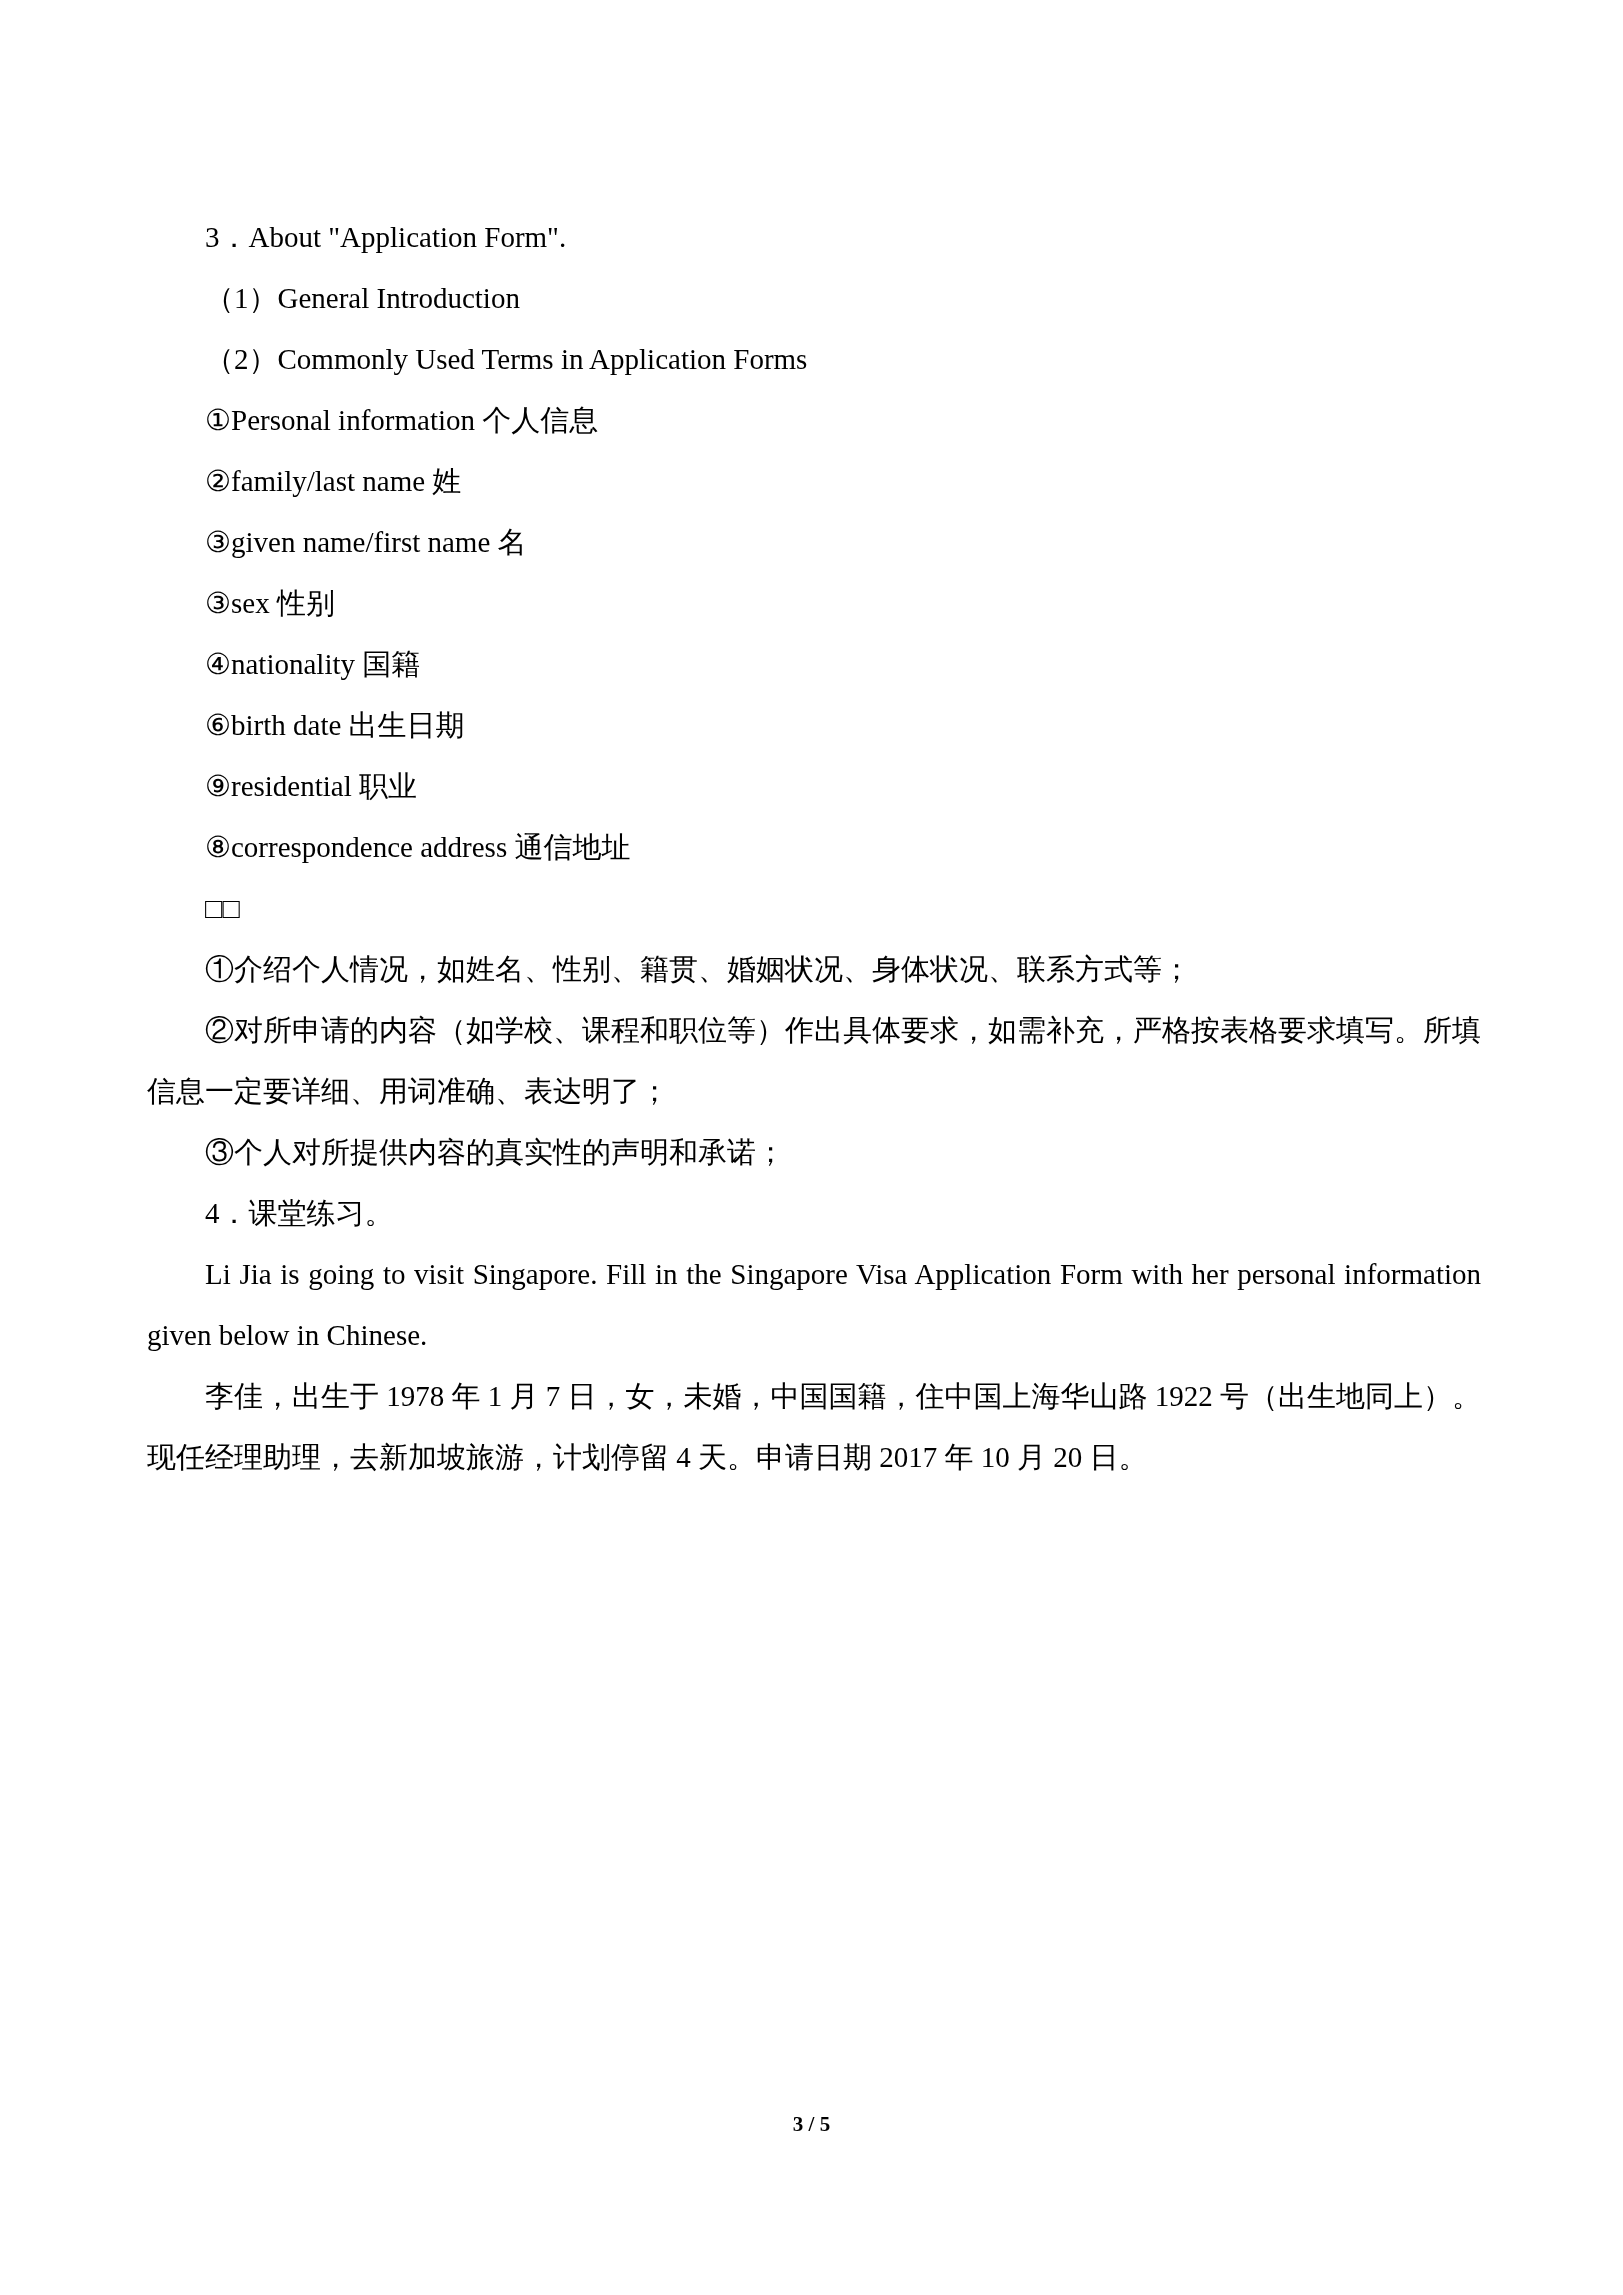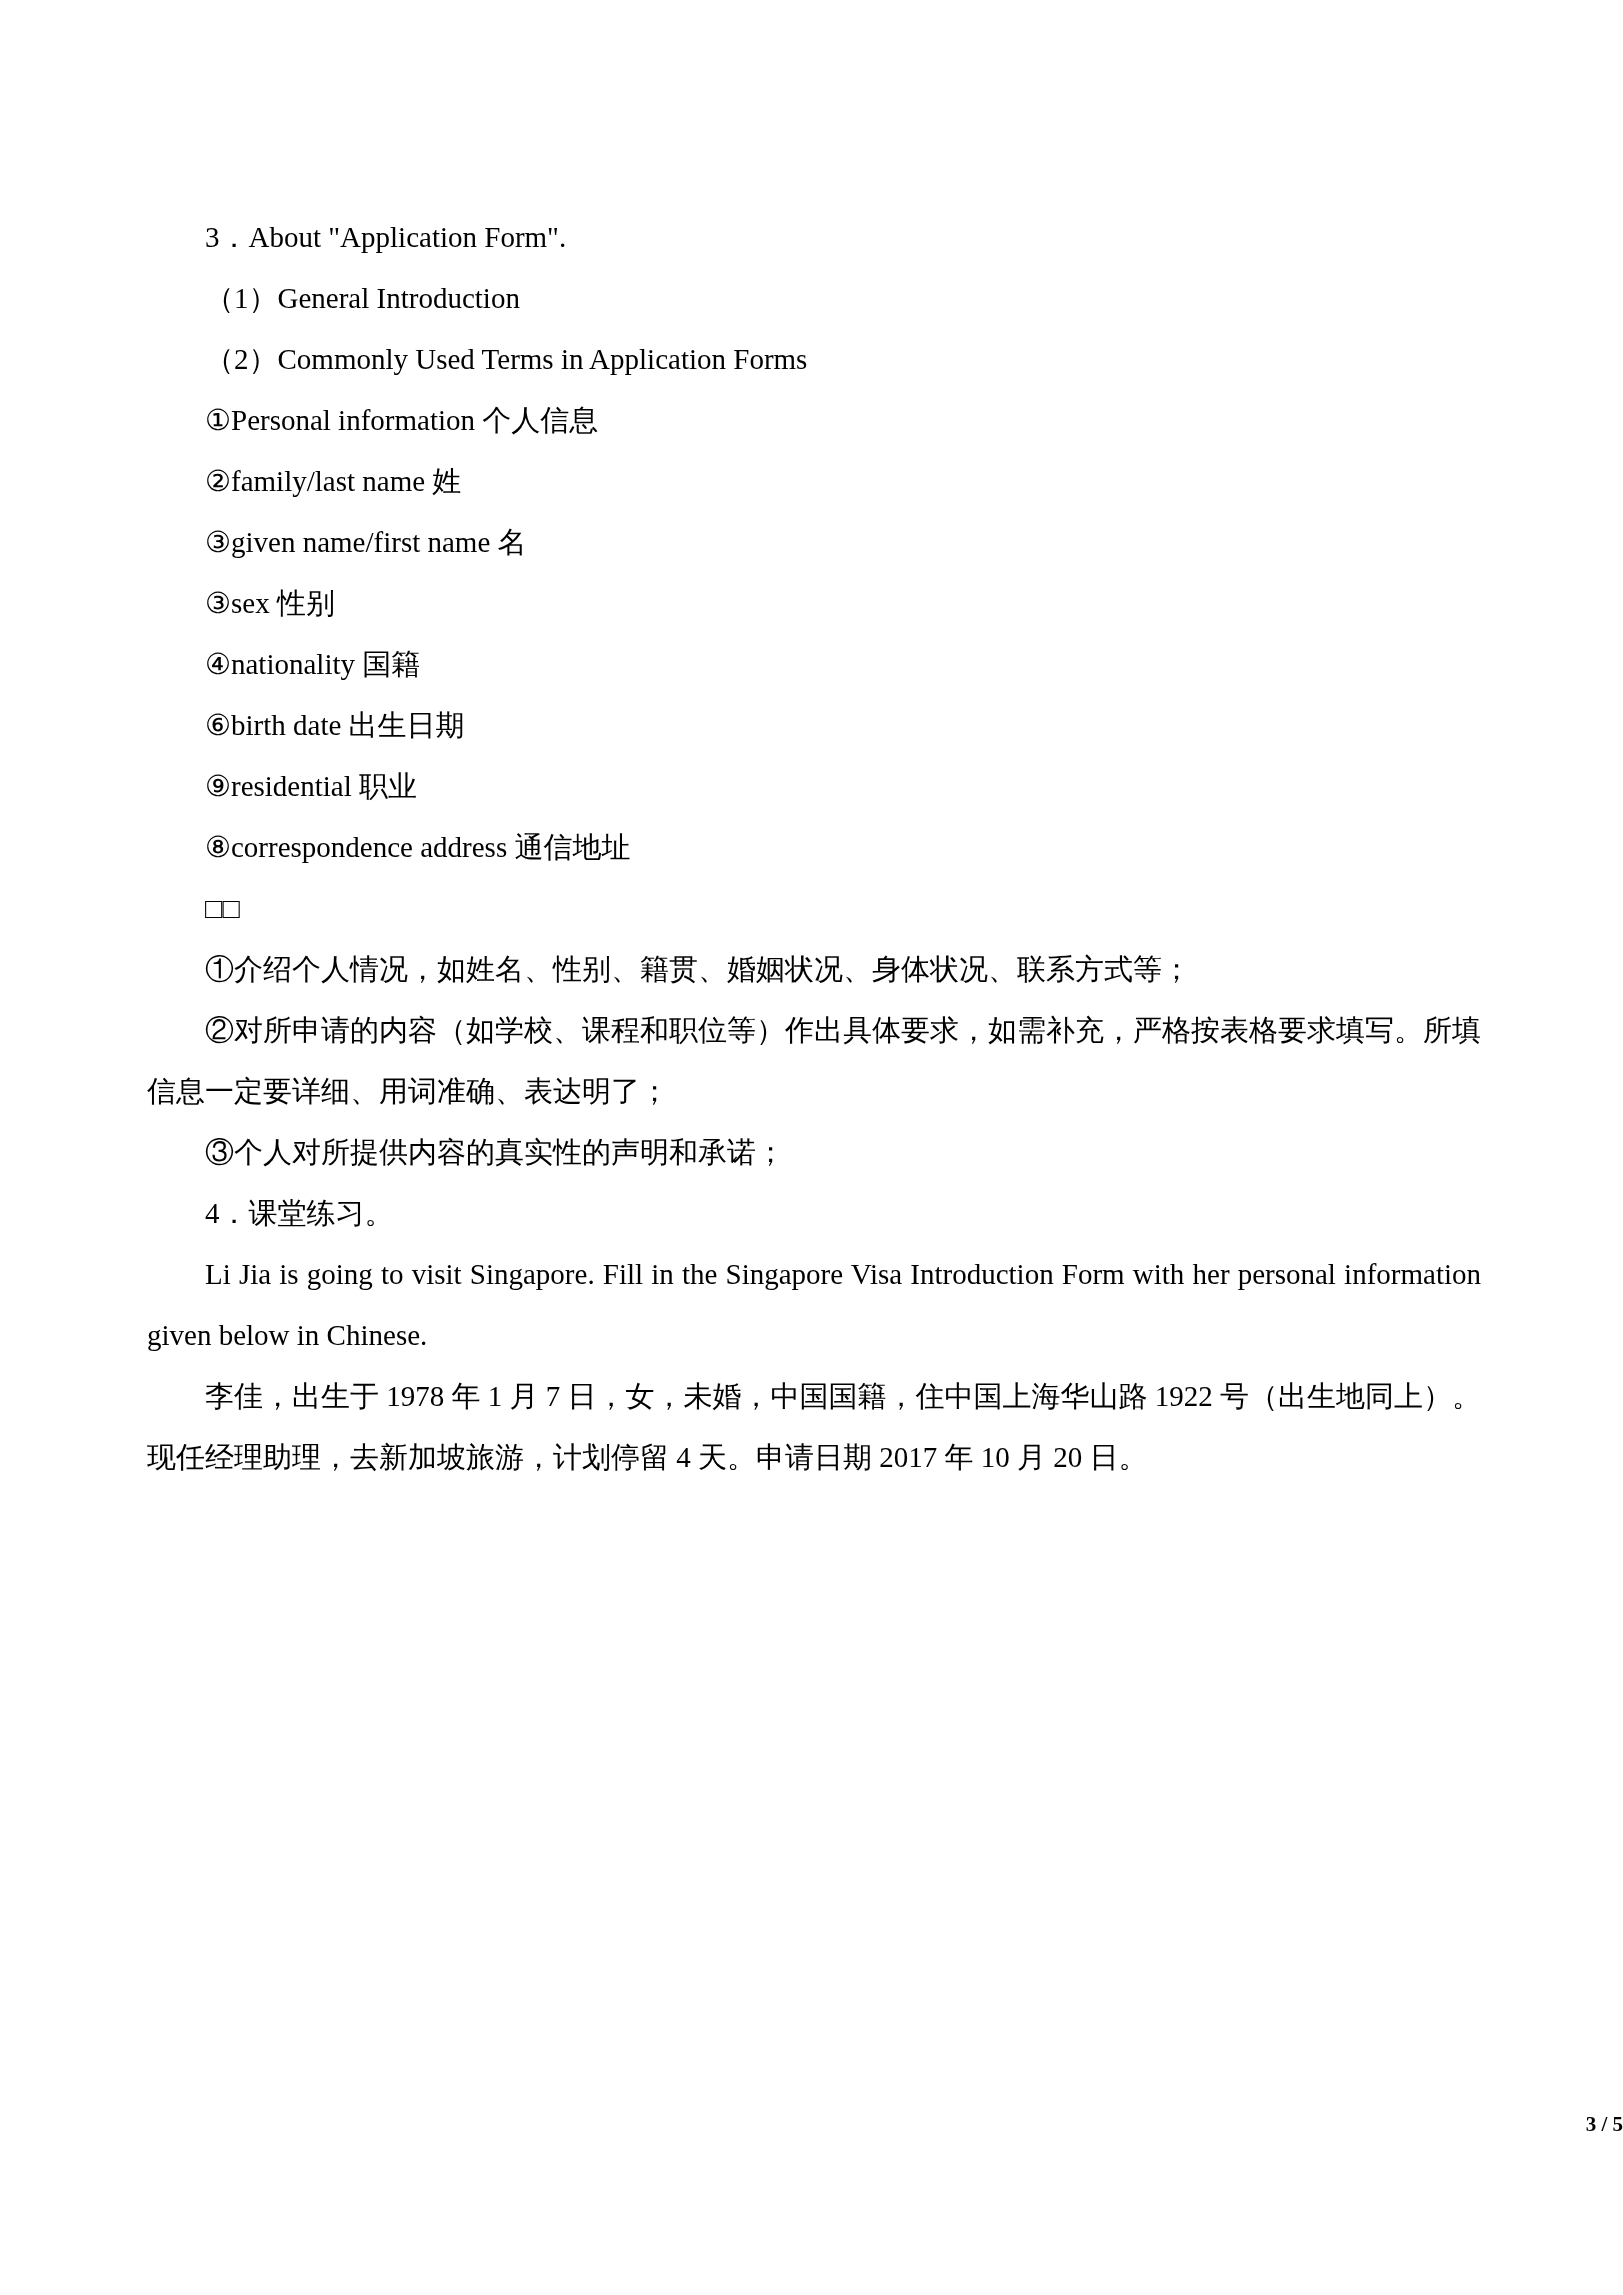--- a/index.html
+++ b/index.html
@@ -25,21 +25,21 @@
     text-align: justify;
   }
   .para {
     text-indent: 2em;
   }
   .footer {
     position: absolute;
     left: 0;
     right: 0;
     top: 2112px;
-    text-align: right;
+    text-align: center;
     font-size: 21px;
     font-weight: bold;
     font-family: "Liberation Serif", "DejaVu Serif", serif;
     color: #000000;
   }
 </style>
 </head>
 <body>
 
 <div class="page">
@@ -54,20 +54,20 @@
     <p class="para">③sex 性别</p>
     <p class="para">④nationality 国籍</p>
     <p class="para">⑥birth date 出生日期</p>
     <p class="para">⑨residential 职业</p>
     <p class="para">⑧correspondence address 通信地址</p>
     <p class="para">□□</p>
     <p class="para">①介绍个人情况，如姓名、性别、籍贯、婚姻状况、身体状况、联系方式等；</p>
     <p class="para">②对所申请的内容（如学校、课程和职位等）作出具体要求，如需补充，严格按表格要求填写。所填信息一定要详细、用词准确、表达明了；</p>
     <p class="para">③个人对所提供内容的真实性的声明和承诺；</p>
     <p class="para">4．课堂练习。</p>
-    <p class="para">Li Jia is going to visit Singapore. Fill in the Singapore Visa Introduction Form with her personal information given below in Chinese.</p>
+    <p class="para">Li Jia is going to visit Singapore. Fill in the Singapore Visa Application Form with her personal information given below in Chinese.</p>
     <p class="para">李佳，出生于 1978 年 1 月 7 日，女，未婚，中国国籍，住中国上海华山路 1922 号（出生地同上）。现任经理助理，去新加坡旅游，计划停留 4 天。申请日期 2017 年 10 月 20 日。</p>
   </div>
 
   <div class="footer">3 / 5</div>
 
 </div>
 
 
 </body></html>

